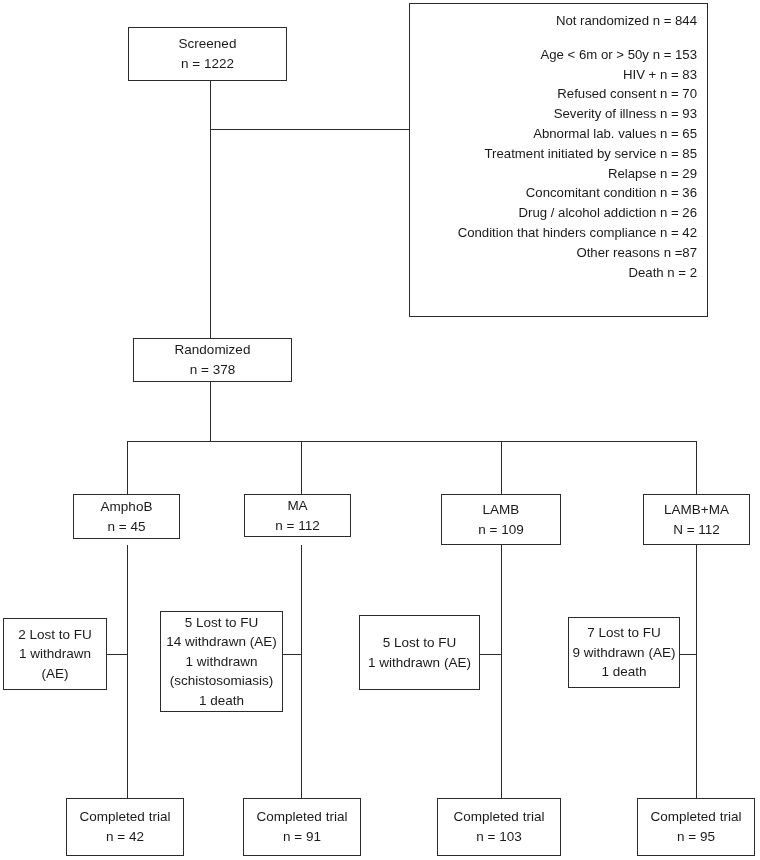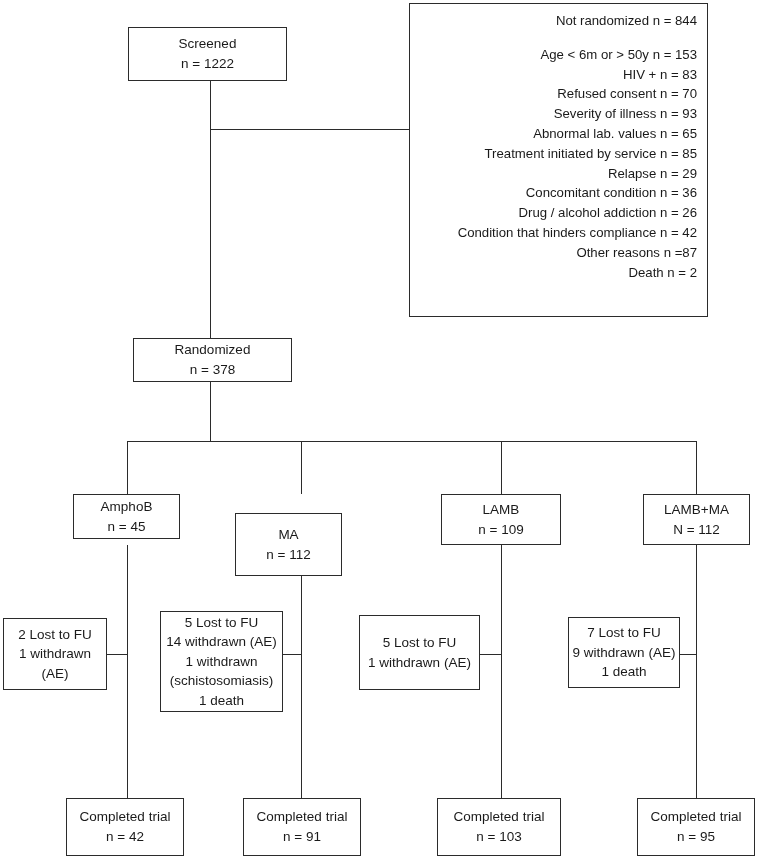--- a/index.html
+++ b/index.html
@@ -116,21 +116,21 @@
   <div class="box" style="left:133px; top:338px; width:159px; height:44px;">
     <span class="line">Randomized</span>
     <span class="line">n = 378</span>
   </div>
 
   <div class="box" style="left:73px; top:494px; width:107px; height:45px;">
     <span class="line">AmphoB</span>
     <span class="line">n = 45</span>
   </div>
 
-  <div class="box" style="left:235px; top:494px; width:107px; height:63px;margin-top:19px;">
+  <div class="box" style="left:244px; top:494px; width:107px; height:43px;">
     <span class="line">MA</span>
     <span class="line">n = 112</span>
   </div>
 
   <div class="box" style="left:441px; top:494px; width:120px; height:51px;">
     <span class="line">LAMB</span>
     <span class="line">n = 109</span>
   </div>
 
   <div class="box" style="left:643px; top:494px; width:107px; height:51px;">

